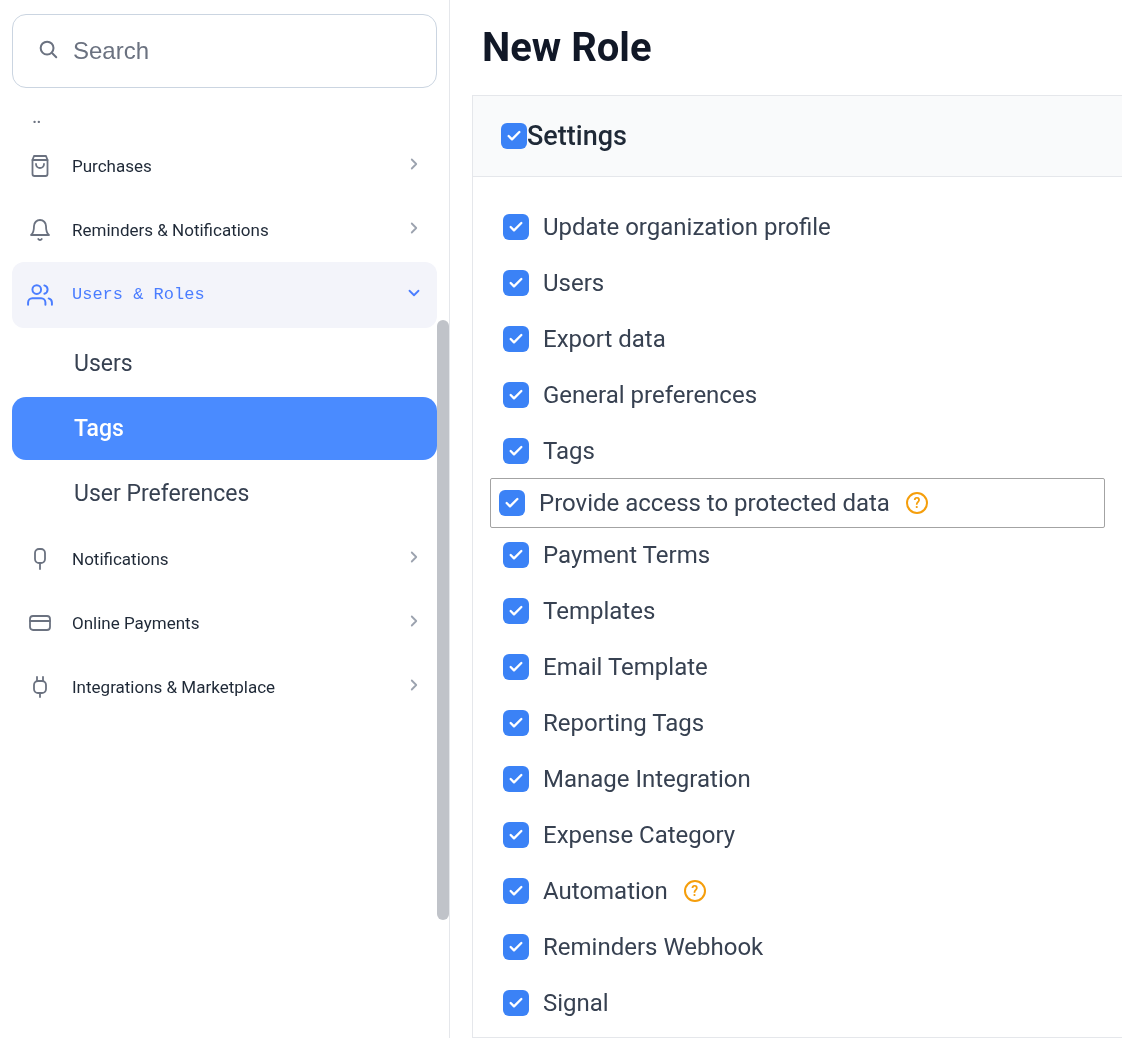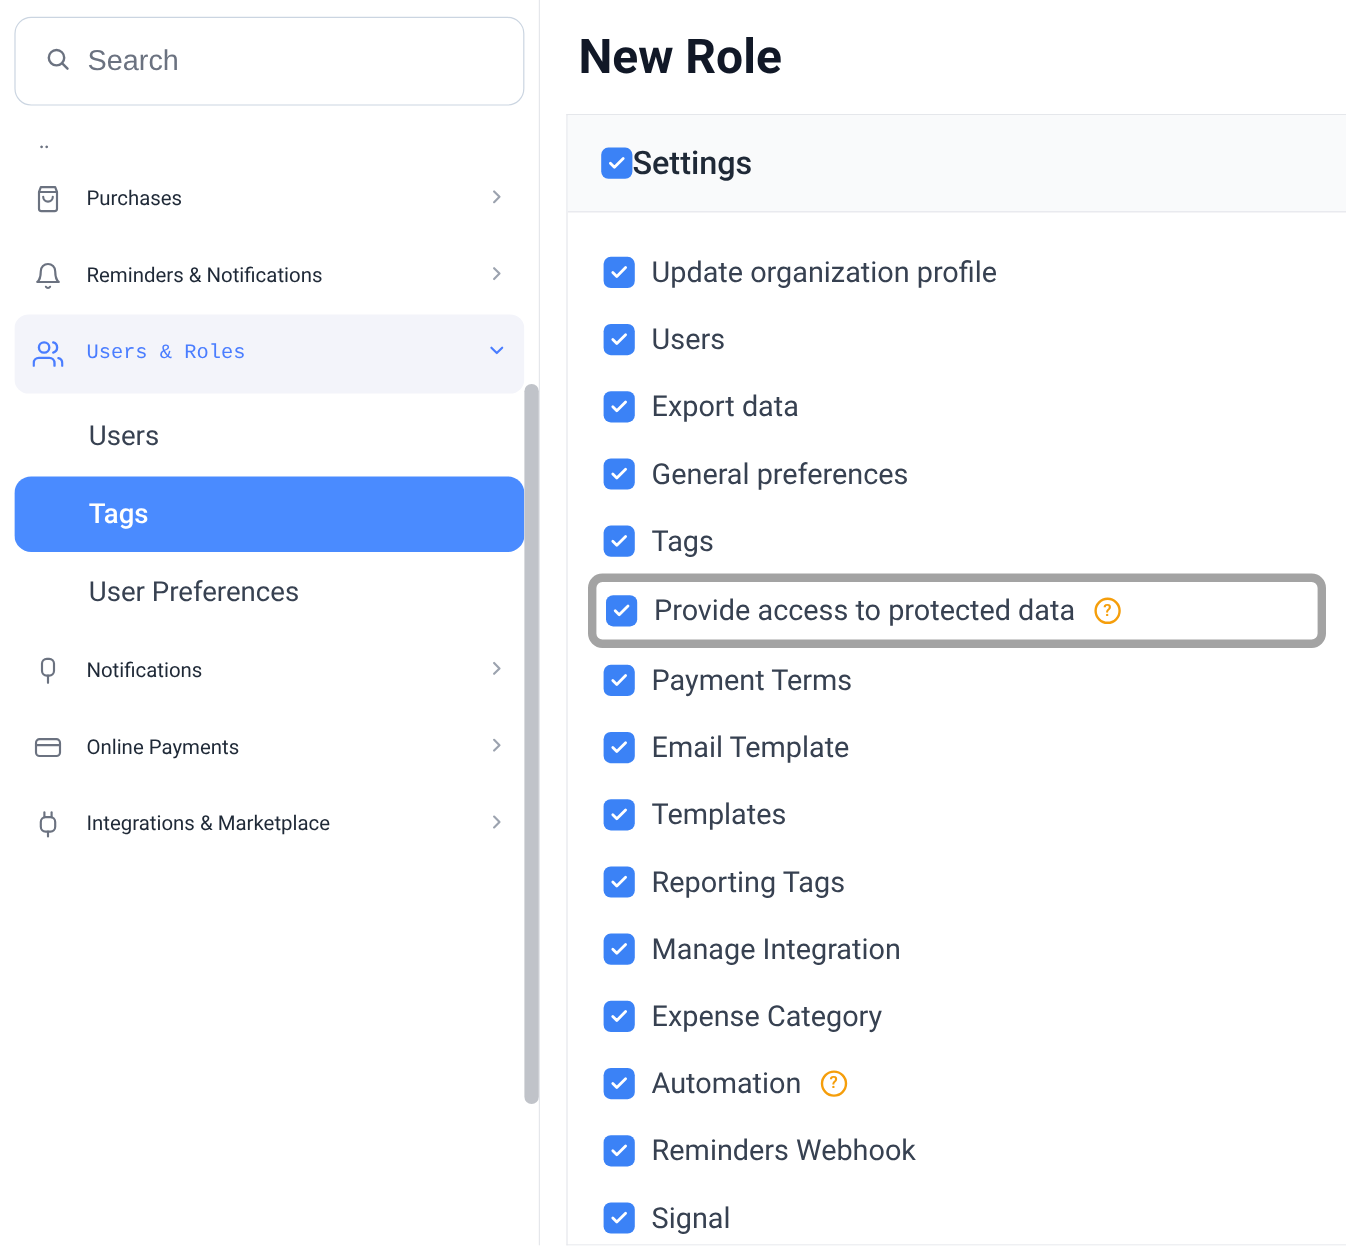--- a/index.html
+++ b/index.html
@@ -131,22 +131,22 @@
       gap: 28px;
     }
     .perm-item {
       display: flex;
       align-items: center;
       gap: 14px;
       font-size: 24px;
       color: #374151;
     }
     .perm-item.highlight {
-      border: 7px solid #a3a3a3;
-      border-radius: 12px;
+      border: 1px solid #a3a3a3;
+      border-radius: 2px;
       padding: 10px 8px;
       margin: -15px -13px;
     }
     .checkbox {
       width: 26px;
       height: 26px;
       background: #3b82f6;
       border-radius: 6px;
       display: flex;
       align-items: center;
@@ -371,29 +371,29 @@
             </svg>
           </span>
           <span>Payment Terms</span>
         </div>
         <div class="perm-item">
           <span class="checkbox">
             <svg width="16" height="16" viewBox="0 0 24 24" fill="none" stroke="#fff" stroke-width="3.5" stroke-linecap="round" stroke-linejoin="round">
               <polyline points="20 6 9 17 4 12"></polyline>
             </svg>
           </span>
+          <span>Templates</span>
+        </div>
+        <div class="perm-item">
+          <span class="checkbox">
+            <svg width="16" height="16" viewBox="0 0 24 24" fill="none" stroke="#fff" stroke-width="3.5" stroke-linecap="round" stroke-linejoin="round">
+              <polyline points="20 6 9 17 4 12"></polyline>
+            </svg>
+          </span>
           <span>Email Template</span>
-        </div>
-        <div class="perm-item">
-          <span class="checkbox">
-            <svg width="16" height="16" viewBox="0 0 24 24" fill="none" stroke="#fff" stroke-width="3.5" stroke-linecap="round" stroke-linejoin="round">
-              <polyline points="20 6 9 17 4 12"></polyline>
-            </svg>
-          </span>
-          <span>Templates</span>
         </div>
         <div class="perm-item">
           <span class="checkbox">
             <svg width="16" height="16" viewBox="0 0 24 24" fill="none" stroke="#fff" stroke-width="3.5" stroke-linecap="round" stroke-linejoin="round">
               <polyline points="20 6 9 17 4 12"></polyline>
             </svg>
           </span>
           <span>Reporting Tags</span>
         </div>
         <div class="perm-item">

